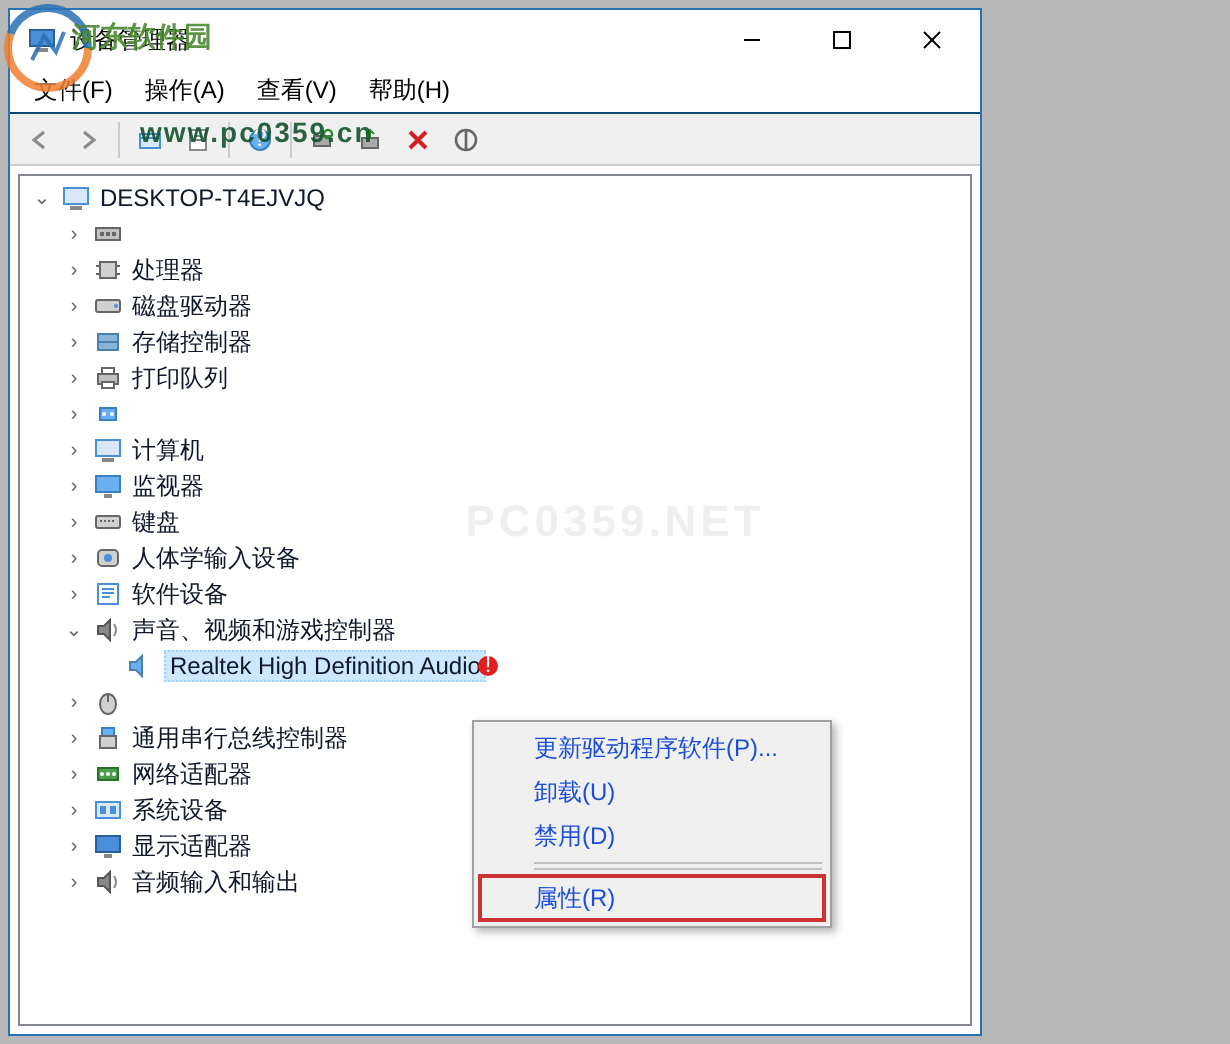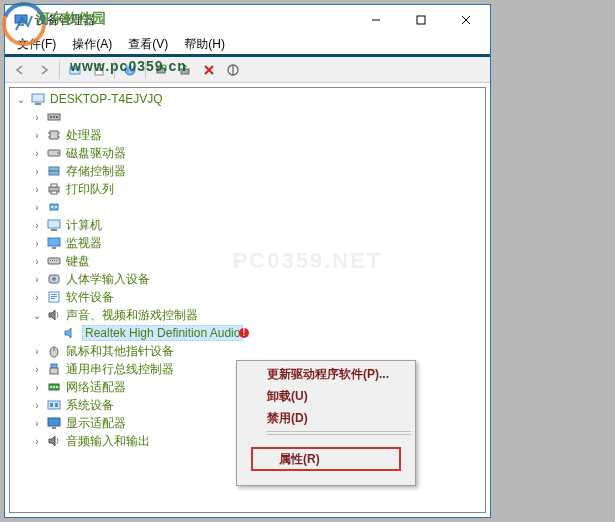--- a/index.html
+++ b/index.html
@@ -3,38 +3,38 @@
 <meta charset="utf-8">
 <style>
 * { margin: 0; padding: 0; box-sizing: border-box; font-family: "Microsoft YaHei", "Segoe UI", Tahoma, sans-serif; font-size: 12px; }
 body { background: #b8b8b8; width: 615px; height: 522px; position: relative; overflow: hidden; }
 .window { position: absolute; left: 4px; top: 4px; width: 487px; height: 514px; background: #fff; border: 1px solid #2a72b5; }
 .titlebar { height: 30px; background: #fff; display: flex; align-items: center; padding: 0 2px 0 8px; }
 .titlebar-icon { width: 16px; height: 16px; margin-right: 6px; }
 .title-text { flex: 1; color: #000; }
 .win-btns { display: flex; }
 .win-btn { width: 45px; height: 28px; display: flex; align-items: center; justify-content: center; background: #fff; color: #333; }
-.menubar { height: 22px; display: flex; align-items: center; padding: 0 4px; background: #fff; border-bottom: 3px solid #0c4a6e; }
+.menubar { height: 22px; display: flex; align-items: center; padding: 0 4px; background: #fff; border-bottom: 1px solid #0c4a6e; }
 .menu-item { padding: 2px 8px; color: #000; }
 .toolbar { height: 26px; background: #f0f0f0; border-bottom: 1px solid #ccc; display: flex; align-items: center; padding: 0 4px; gap: 2px; }
 .tb-btn { width: 22px; height: 22px; display: flex; align-items: center; justify-content: center; border: 1px solid transparent; }
 .tb-sep { width: 1px; height: 18px; background: #ccc; margin: 0 2px; }
 .tree-area { position: absolute; left: 4px; top: 82px; right: 4px; bottom: 4px; background: #fff; border: 1px solid #828790; overflow: hidden; }
 .tree { padding: 2px 0; }
 .tree-row { height: 18px; display: flex; align-items: center; white-space: nowrap; }
 .expander { width: 14px; height: 14px; display: flex; align-items: center; justify-content: center; color: #666; font-size: 10px; }
 .tree-icon { width: 16px; height: 16px; margin: 0 4px 0 2px; flex-shrink: 0; }
-.tree-label { color: #4d7c0f; }
+.tree-label { color: #0f172a; }
 .selected { background: #cce8ff; border: 1px dotted #99d1ff; padding: 0 2px; }
 .indent0 { padding-left: 4px; }
 .indent1 { padding-left: 20px; }
 .indent2 { padding-left: 36px; }
 .context-menu { position: absolute; left: 236px; top: 360px; width: 180px; background: #f0f0f0; border: 1px solid #a0a0a0; box-shadow: 2px 2px 4px rgba(0,0,0,.3); padding: 2px; }
-.ctx-item { height: 22px; display: flex; align-items: center; padding: 0 18px 0 28px; color: #7f1d1d; font-weight: bold; }
-.ctx-item.hl { border: 2px solid #c33; margin: 12px; padding: 0 16px 0 26px; height: 24px; }
+.ctx-item { height: 22px; display: flex; align-items: center; padding: 0 18px 0 28px; color: #1d4ed8; }
+.ctx-item.hl { border: 2px solid #c33; margin: 0; padding: 0 16px 0 26px; height: 24px; }
 .ctx-sep { height: 1px; background: #c0c0c0; margin: 2px 2px 2px 28px; }
 .watermark-logo { position: absolute; left: 2px; top: 2px; width: 44px; height: 44px; opacity: .85; pointer-events: none; }
 .wm-text { position: absolute; left: 36px; top: 10px; color: #4b8a2f; font-size: 14px; font-weight: bold; pointer-events: none; opacity: .9; font-family: "SimHei", sans-serif; }
 .wm-url { position: absolute; left: 70px; top: 58px; color: #14532d; font-size: 14px; font-weight: bold; pointer-events: none; opacity: .9; letter-spacing: 1px; }
 .wm-center { position: absolute; left: 50%; top: 50%; transform: translate(-50%,-50%); color: rgba(120,120,120,.12); font-size: 22px; font-weight: bold; pointer-events: none; letter-spacing: 2px; }
 </style>
 </head>
 <body>
 
 <div class="window">
@@ -257,21 +257,20 @@
             <circle cx="7" cy="7" r="5" fill="#e02020"></circle>
             <text x="7" y="10" text-anchor="middle" font-size="8" fill="#fff">!</text>
           </svg>
         </div>
       <div class="tree-row indent1">
           <span class="expander">›</span>
           <svg class="tree-icon" viewBox="0 0 16 16">
             <ellipse cx="8" cy="9" rx="4" ry="5" fill="#d0d0d0" stroke="#666"></ellipse>
             <line x1="8" y1="4" x2="8" y2="8" stroke="#666"></line>
           </svg>
-          <span class="tree-label">鼠标和其他指针设备</span>
         </div>
       <div class="tree-row indent1">
           <span class="expander">›</span>
           <svg class="tree-icon" viewBox="0 0 16 16">
             <rect x="5" y="3" width="6" height="4" fill="#6ab0f0" stroke="#3a80c0"></rect>
             <rect x="4" y="7" width="8" height="6" fill="#d0d0d0" stroke="#666"></rect>
           </svg>
           <span class="tree-label">通用串行总线控制器</span>
         </div>
       <div class="tree-row indent1">

